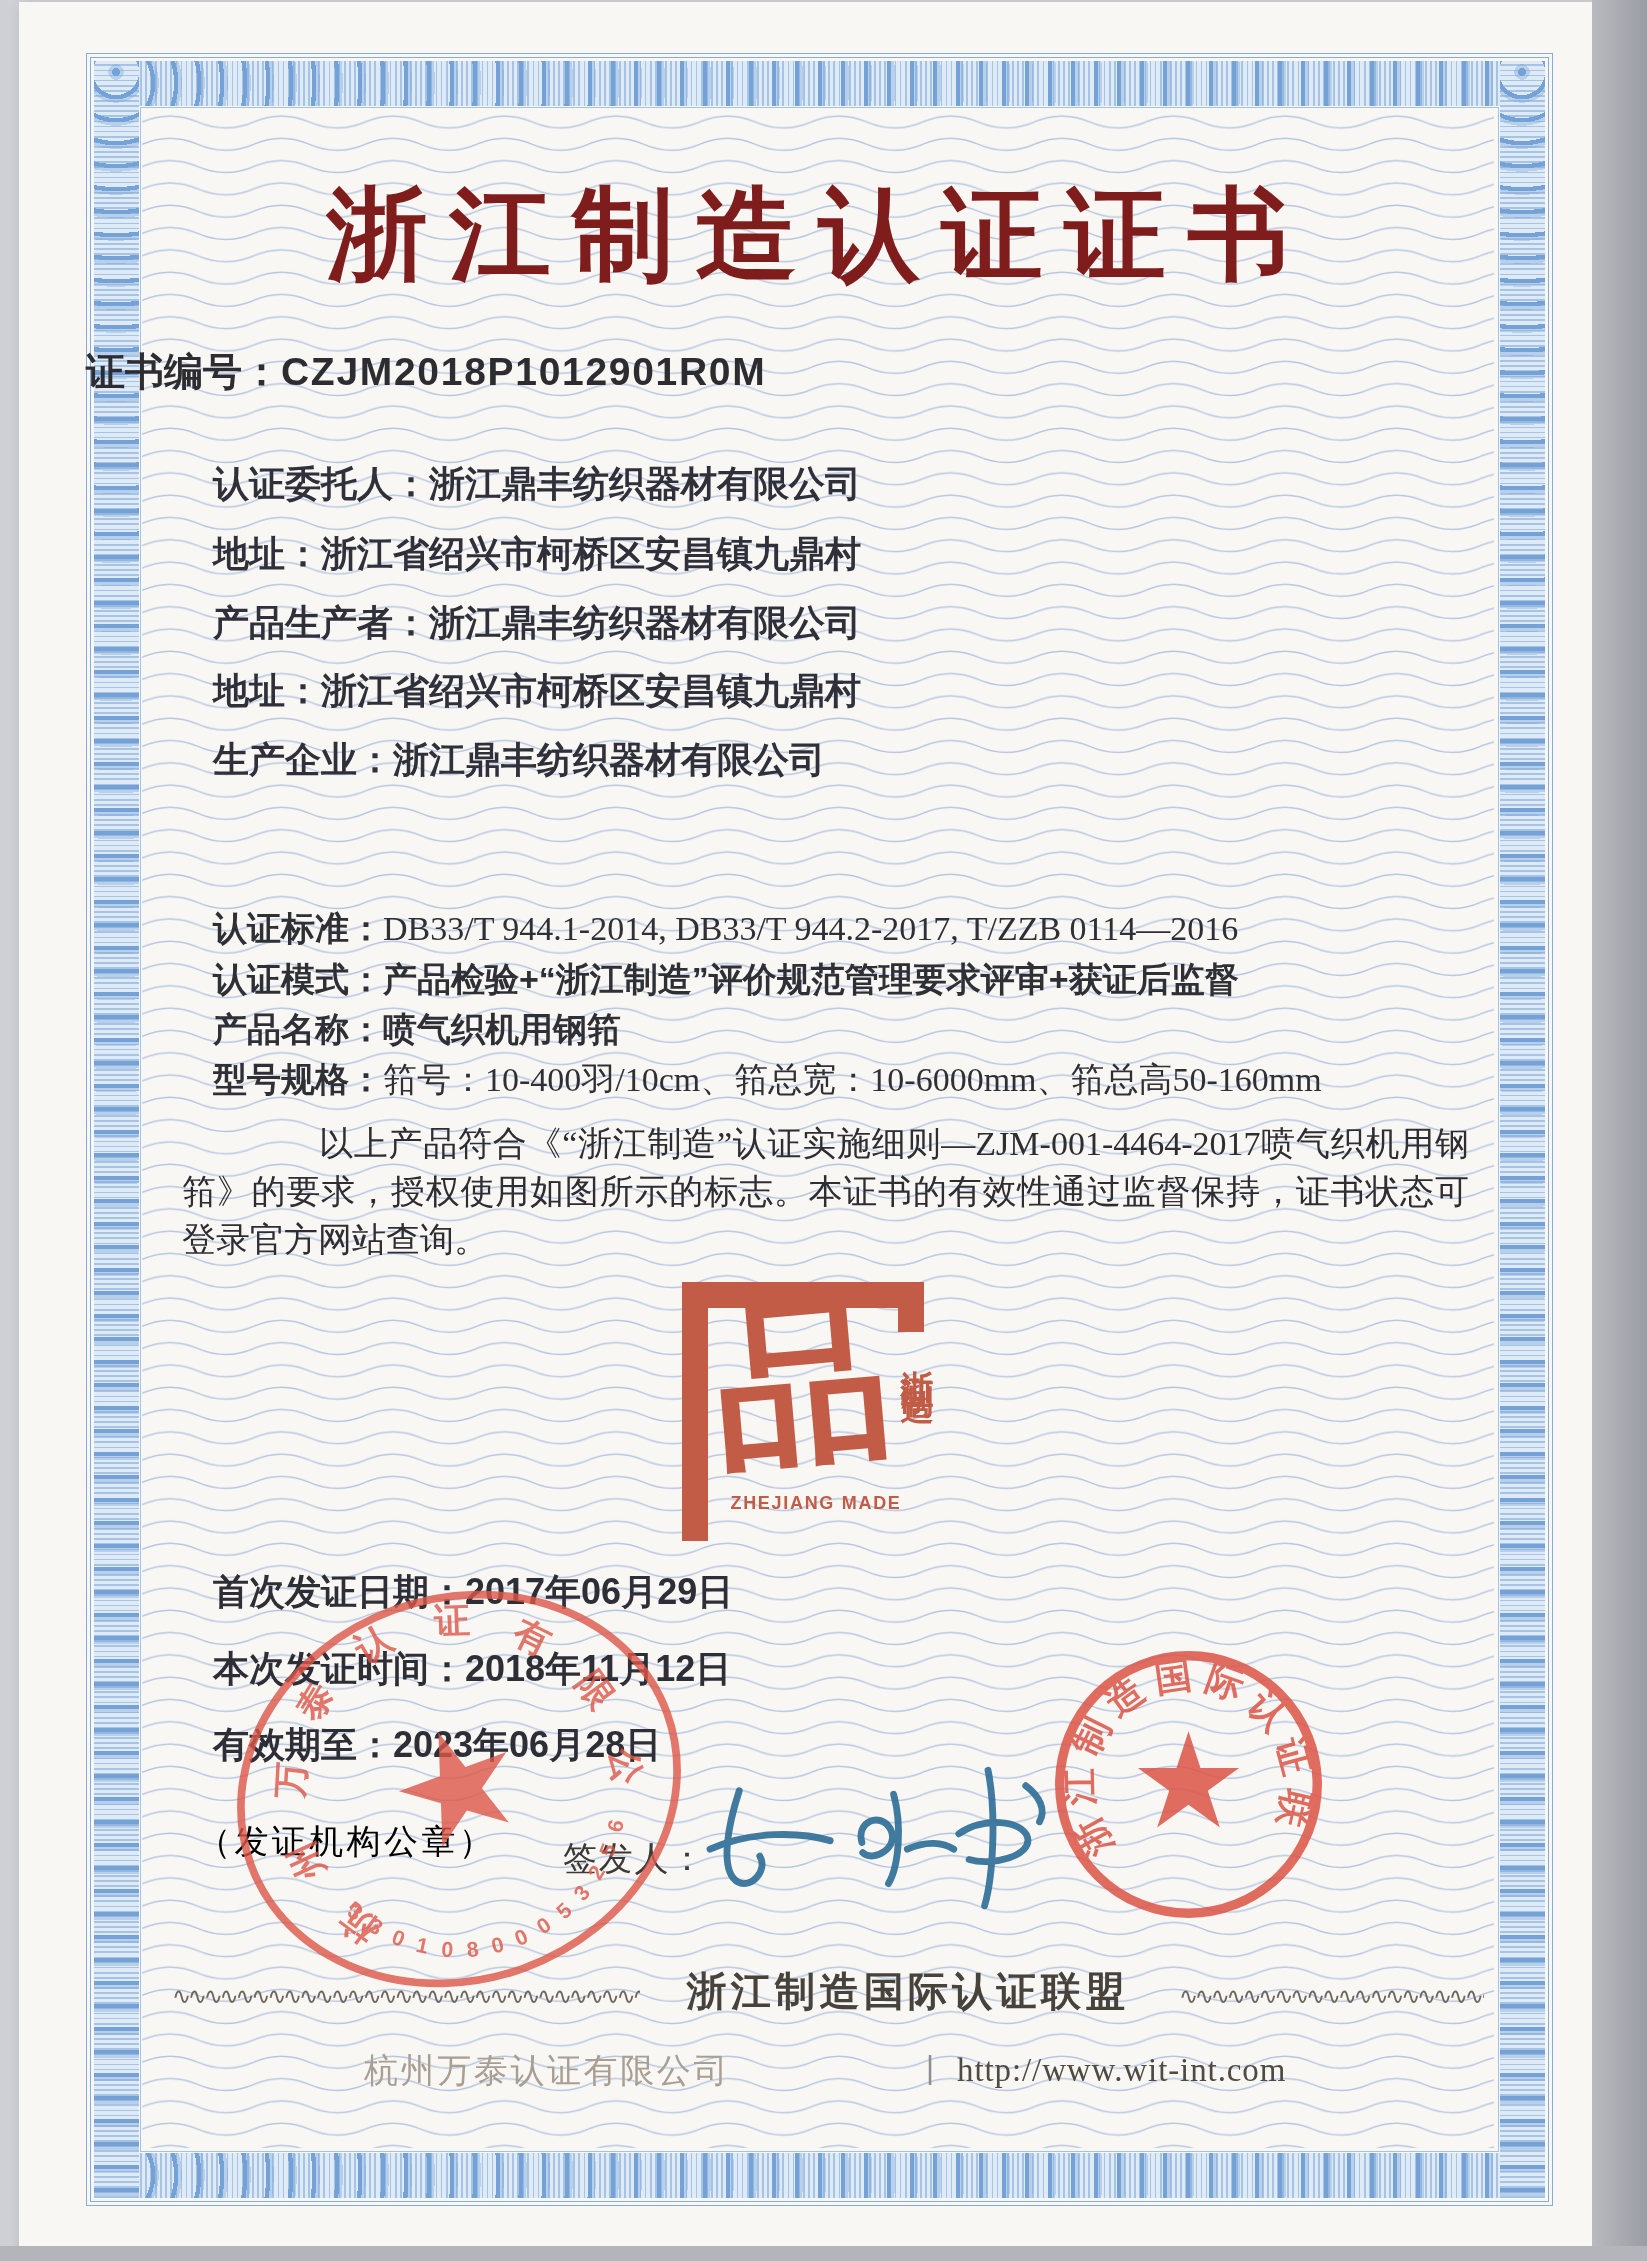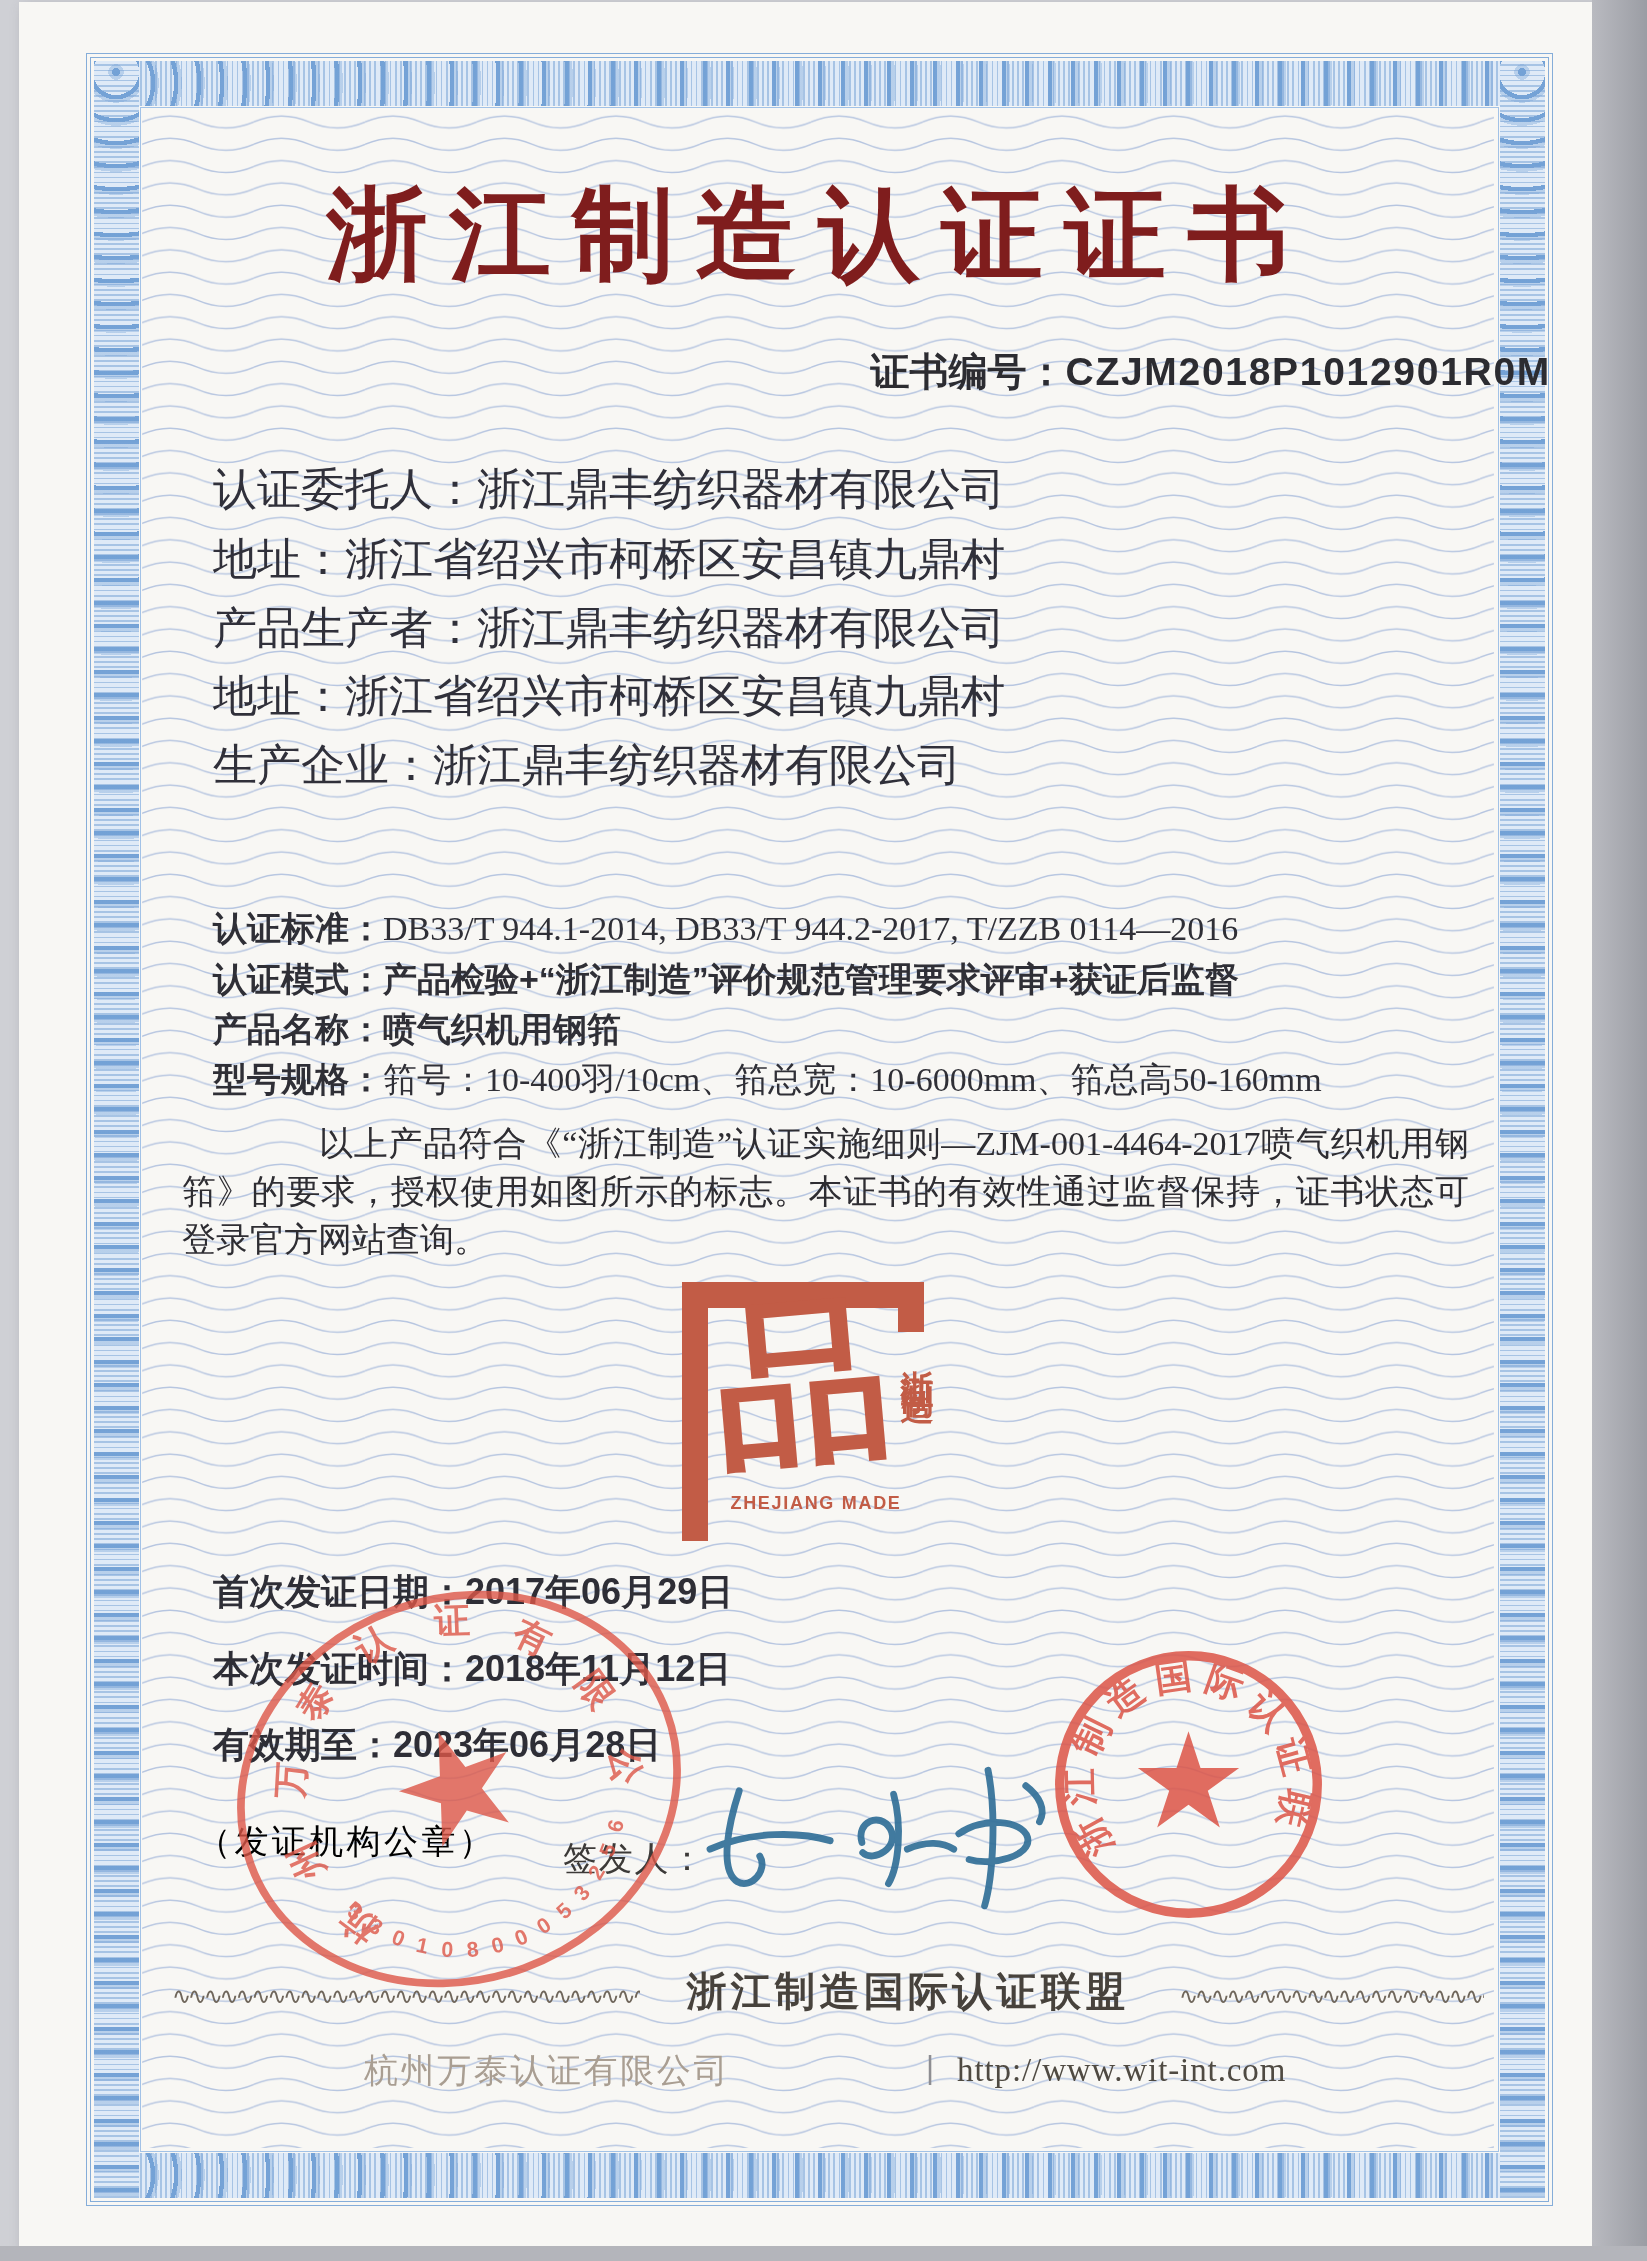--- a/index.html
+++ b/index.html
@@ -22,24 +22,24 @@
   .band-top{top:6.9px}.band-bottom{bottom:6.9px}
   .band-left,.band-right{top:6.9px;bottom:6.9px;width:45px;background-image:
       repeating-linear-gradient(0deg, rgba(120,163,214,.55) 0 1.7px, transparent 1.7px 5.1px),
       repeating-radial-gradient(circle at 22px 11px, rgba(110,158,212,.95) 0 4.3px, rgba(110,158,212,.35) 4.3px 7.7px, transparent 7.7px 23px);}
   .band-left{left:6.9px}.band-right{right:6.9px}
   .waves{position:absolute;left:142px;top:110px;}
   
   .abs{position:absolute;}
   .doc-title{left:86px;top:168px;width:1465px;text-align:center;font-family:"Liberation Serif",serif;
       font-weight:bold;font-size:101px;letter-spacing:22px;color:#7f1d1d;}
-  .certno{left:86px;top:345px;width:1465px;text-align:right;font-size:39px;color:#2c2c31;}
+  .certno{left:86px;top:345px;width:1465px;text-align:left;font-size:39px;color:#2c2c31;}
   .certno .lab{font-weight:700;}
   .certno .num{font-weight:600;letter-spacing:1.7px;}
-  .frow{left:213px;font-size:44px;color:#30303a;font-weight:400;white-space:nowrap;}
+  .frow{left:213px;font-size:36px;color:#30303a;font-weight:700;white-space:nowrap;}
   .srow{left:213px;font-size:34px;color:#2f2f36;white-space:nowrap;}
   .srow .lab{font-weight:700;margin-top:28px;}
   .srow .val-serif{font-family:"Liberation Serif",serif;font-weight:400;}
   .srow .val-sans{font-weight:700;}
   .statement{left:182px;top:1120px;width:1287px;font-family:"Liberation Serif",serif;font-size:34px;
       line-height:48px;text-indent:137px;text-align:justify;color:#2e2d32;}
   .drow{left:213px;font-size:36px;font-weight:600;color:#2e2e36;white-space:nowrap;}
   .seal-note{left:197px;top:1819px;font-family:"Liberation Serif",serif;font-size:34px;
       letter-spacing:3.4px;color:#000000;}
   .signer{left:563px;top:1836px;font-size:34px;color:#3c3a38;letter-spacing:1.7px;}

